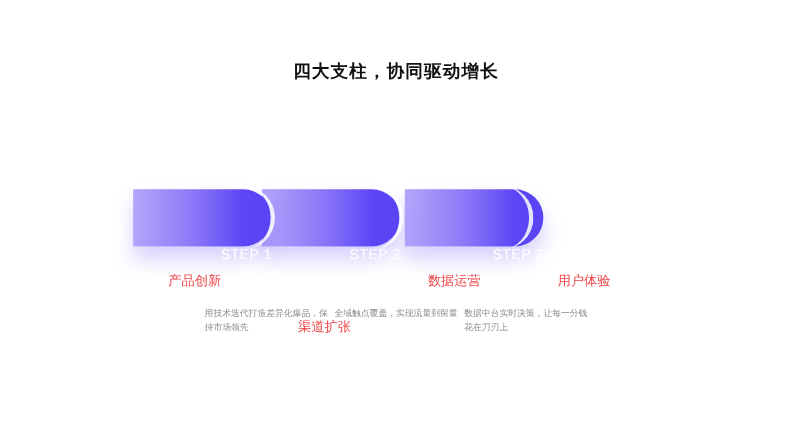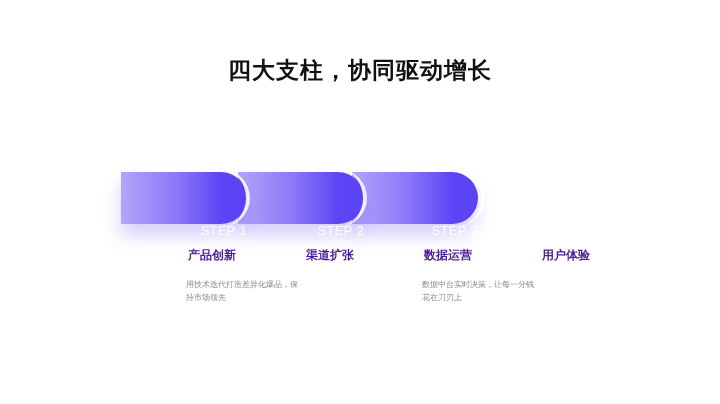--- a/index.html
+++ b/index.html
@@ -1,47 +1,48 @@
 <!DOCTYPE html>
 <html><head>
 <meta charset="utf-8">
 <style>
   html,body{margin:0;padding:0;background:#ffffff;}
   body{width:720px;height:404px;position:relative;overflow:hidden;font-family:"DejaVu Sans","Liberation Sans",sans-serif;}
-  .title{position:absolute;left:0;top:55px;width:720px;text-align:center;font-size:23px;font-weight:bold;color:#111111;letter-spacing:1px;}
+  .title{position:absolute;left:0;top:55px;width:720px;text-align:center;font-size:16px;font-weight:bold;color:#111111;letter-spacing:1px;}
   .steps{position:absolute;left:0;top:0;width:720px;height:404px;}
   .step{position:absolute;top:172px;height:52px;width:126px;border-radius:0 26px 26px 0;
         background:linear-gradient(90deg,#b3a6fb 0%,#8a76f8 45%,#5b45f5 80%,#5a43f4 100%);
         box-shadow:0 12px 18px rgba(110,90,245,0.28);}
   .ring{position:absolute;top:169px;height:58px;width:32px;border-radius:0 29px 29px 0;
         border-right:4px solid rgba(255,255,255,0.85);box-sizing:border-box;}
   .step-label{position:absolute;left:0;top:0;width:126px;height:52px;line-height:52px;text-align:right;color:#ffffff;font-size:13px;font-family:"Liberation Sans",sans-serif;letter-spacing:0.3px;margin-top:33px;}
-  .name{position:absolute;top:247px;width:118px;text-align:right;font-size:12px;color:#4c1d95;font-weight:bold;}
+  .name{position:absolute;top:247px;width:118px;text-align:center;font-size:12px;color:#ef4444;}
   .desc{position:absolute;top:278px;width:112px;font-size:8px;line-height:13px;color:#8a8a8a;margin-left:48px;}
 </style>
 </head>
 <body>
 
 <div class="title">四大支柱，协同驱动增长</div>
 
 <div class="steps">
 
-  <div class="step" style="left:352px;z-index:2;">
+  <div class="step" style="left:368px;z-index:2;">
     <div class="step-label">STEP 3</div>
   </div>
   <div class="ring" style="left:453px;z-index:2;"></div>
   <div class="step" style="left:238px;z-index:3;">
     <div class="step-label">STEP 2</div>
   </div>
   <div class="ring" style="left:335px;z-index:3;"></div>
   <div class="step" style="left:121px;z-index:4;">
     <div class="step-label">STEP 1</div>
   </div>
   <div class="ring" style="left:218px;z-index:4;"></div>
 
   <div class="name" style="left:118px;">产品创新</div>
-  <div class="name" style="left:236px;">渠道扩张</div>
+  <div class="name" style="left:236px;margin-top:42px;">渠道扩张</div>
   <div class="name" style="left:472px;">用户体验</div>
   <div class="name" style="left:354px;">数据运营</div>
 
   <div class="desc" style="left:138px;">用技术迭代打造差异化爆品，保持市场领先</div>
+  <div class="desc" style="left:256px;">全域触点覆盖，实现流量到留量</div>
   <div class="desc" style="left:374px;">数据中台实时决策，让每一分钱花在刀刃上</div>
 </div>
 
 </body></html>

